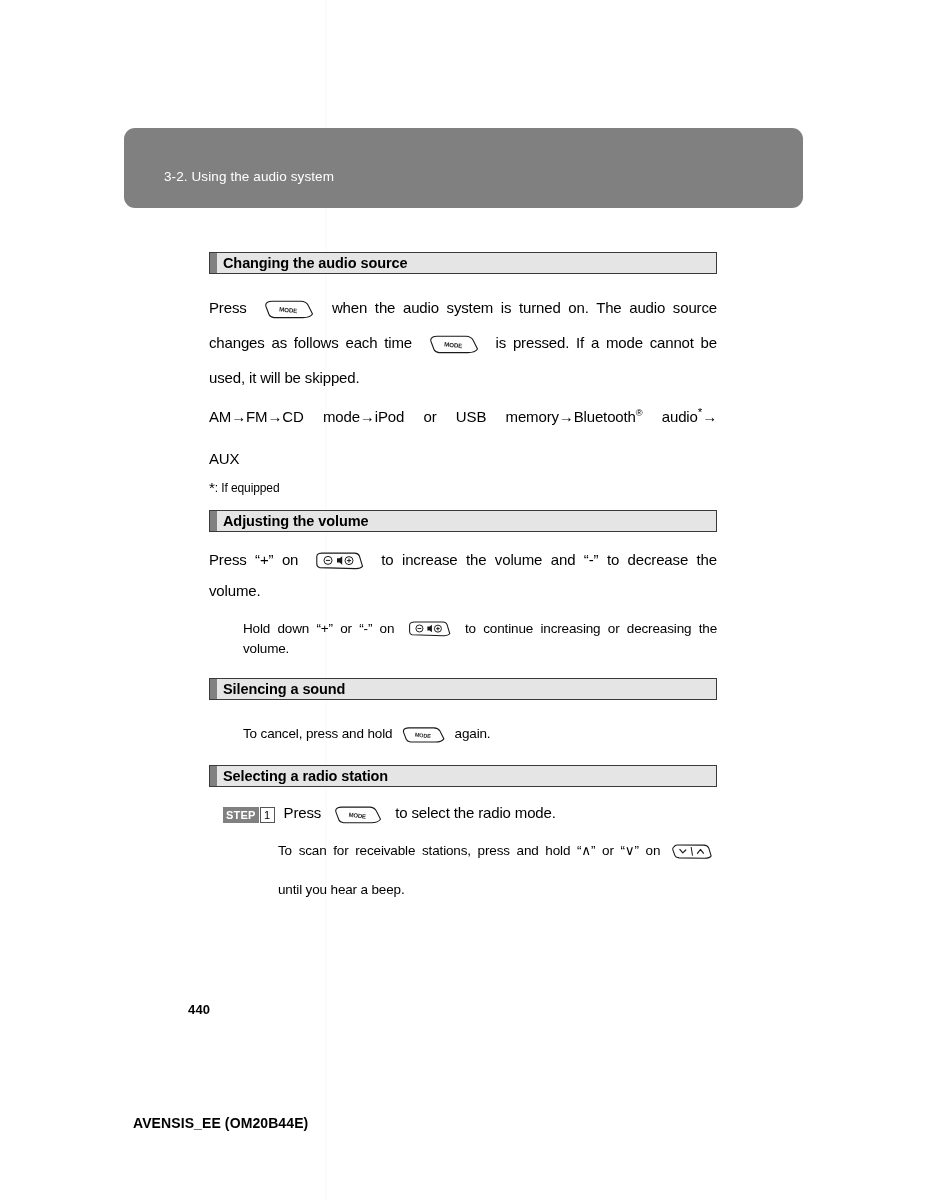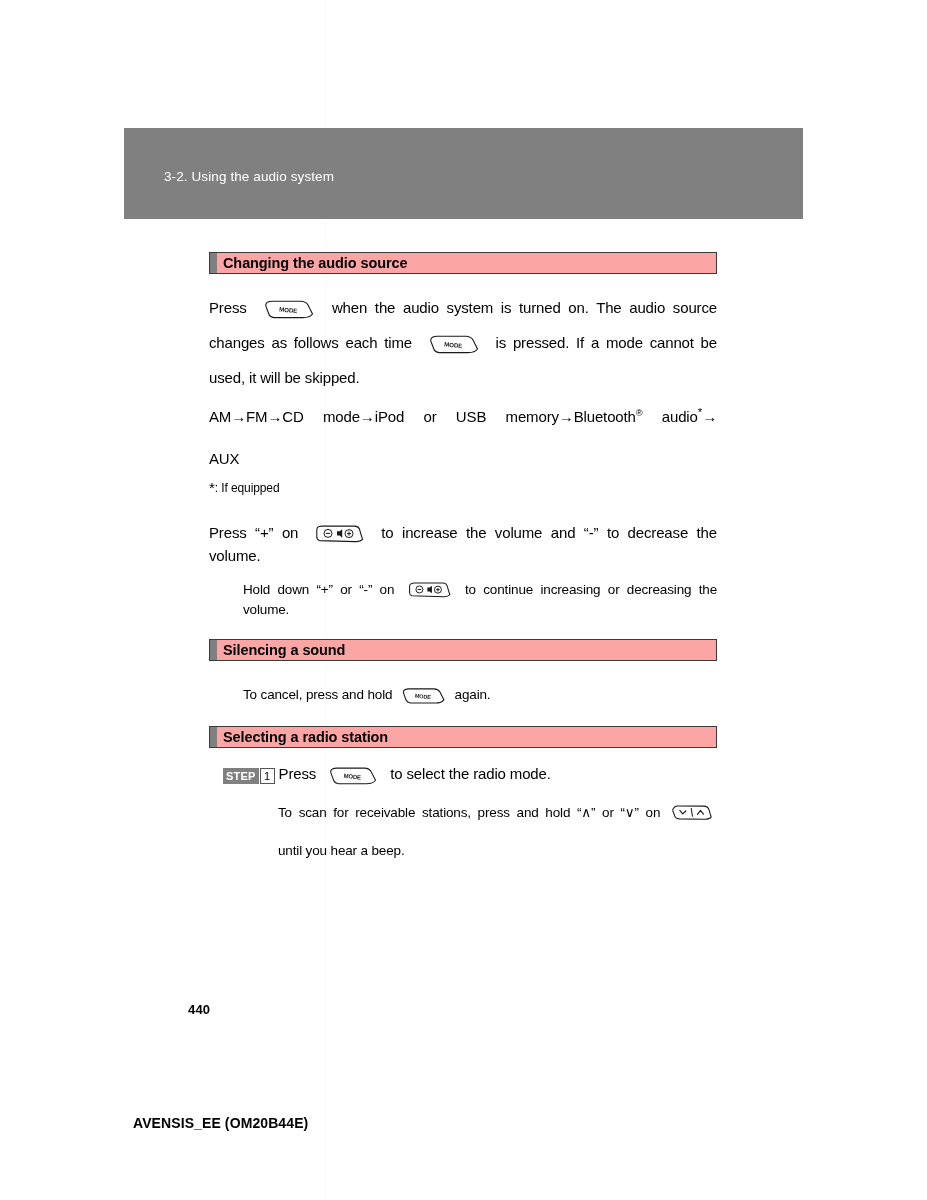--- a/index.html
+++ b/index.html
@@ -25,22 +25,23 @@
     height: 1200px;
     background: #fcfcfc;
   }
 
   
   .chapter-band {
     position: absolute;
     left: 124px;
     top: 128px;
     width: 679px;
-    height: 91px;
+    height: 80px;
     background: #808080;
+    border-radius: 11px;
   }
   .chapter-band-label {
     position: absolute;
     left: 40px;
     top: 41px;
     font-size: 13.5px;
     color: #ffffff;
     letter-spacing: 0.1px;
     white-space: nowrap;
   }
@@ -51,21 +52,21 @@
     left: 209px;
     top: 252px;
     width: 508px;
   }
 
   
   .sec-head {
     display: flex;
     align-items: stretch;
     border: 1px solid #3a3a3a;
-    background: #fca5a5;
+    background: #e5e5e5;
     height: 20px;
     box-sizing: content-box;
     margin-bottom: 0;
   }
   .sec-head .bar {
     width: 7px;
     background: #808080;
     flex: 0 0 auto;
   }
   .sec-head .title {
@@ -113,20 +114,21 @@
     display: inline-block;
     vertical-align: middle;
     position: relative;
   }
   .sw svg { display: block; overflow: visible; }
 
   
   .step {
     display: inline-block;
     vertical-align: middle;
+    margin-right: 5px;
     position: relative;
     top: -1px;
     white-space: nowrap;
   }
   .step .lbl {
     display: inline-block;
     background: #808080;
     color: #ffffff;
     font-size: 11px;
     font-weight: bold;
@@ -225,24 +227,28 @@
   </div>
 
   <div style="height:11px"></div>
 
   <div class="footnote">
     <span class="star">*</span><span>: If equipped</span>
   </div>
 
   <div style="height:14px"></div>
 
+  <div class="sec-head">
+    <div class="bar"></div>
+    <div class="title">Adjusting the volume</div>
+  </div>
 
   <div style="height:12px"></div>
 
-  <div class="para tight" style="line-height:22px;">
+  <div class="para tight" style="line-height:31px;">
     <span>Press “+” on</span>
 
     <span class="sw" style="margin:0 8px;">
       <svg width="50" height="22" viewBox="0 0 50 22" aria-hidden="true">
         <path d="M4 3.5 Q1.8 4.2 1.8 6.5 L1.8 14 Q1.8 16.6 4.6 17.6 L40 18.6 Q45.5 18.9 47.5 16.4 L44.4 6 Q43.2 3.2 39.6 3.1 L7 3.1 Q5 3.1 4 3.5 Z" fill="#ffffff" stroke="#1a1a1a" stroke-width="1.1"></path>
         <circle cx="13" cy="10.4" r="4" fill="none" stroke="#1a1a1a" stroke-width="1"></circle>
         <line x1="10.9" y1="10.4" x2="15.1" y2="10.4" stroke="#1a1a1a" stroke-width="1"></line>
         <path d="M22 8.3 L22 12.6 L24.6 12.6 L27.2 14.8 L27.2 6.2 L24.6 8.3 Z" fill="#1a1a1a"></path>
         <circle cx="34" cy="10.6" r="4" fill="none" stroke="#1a1a1a" stroke-width="1"></circle>
         <line x1="31.9" y1="10.6" x2="36.1" y2="10.6" stroke="#1a1a1a" stroke-width="1"></line>

